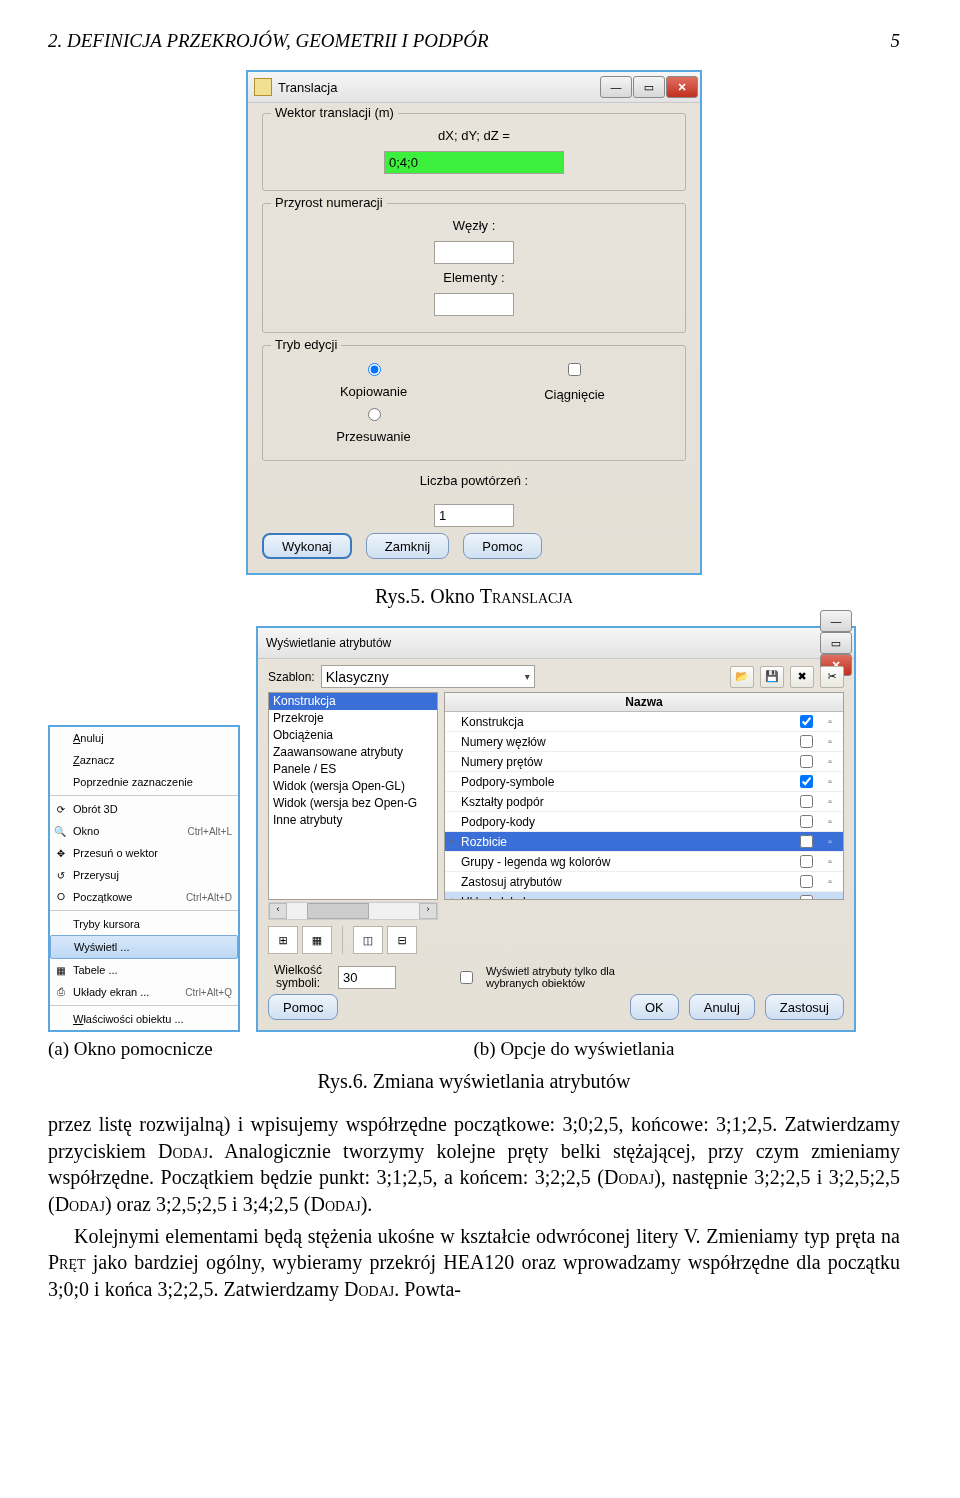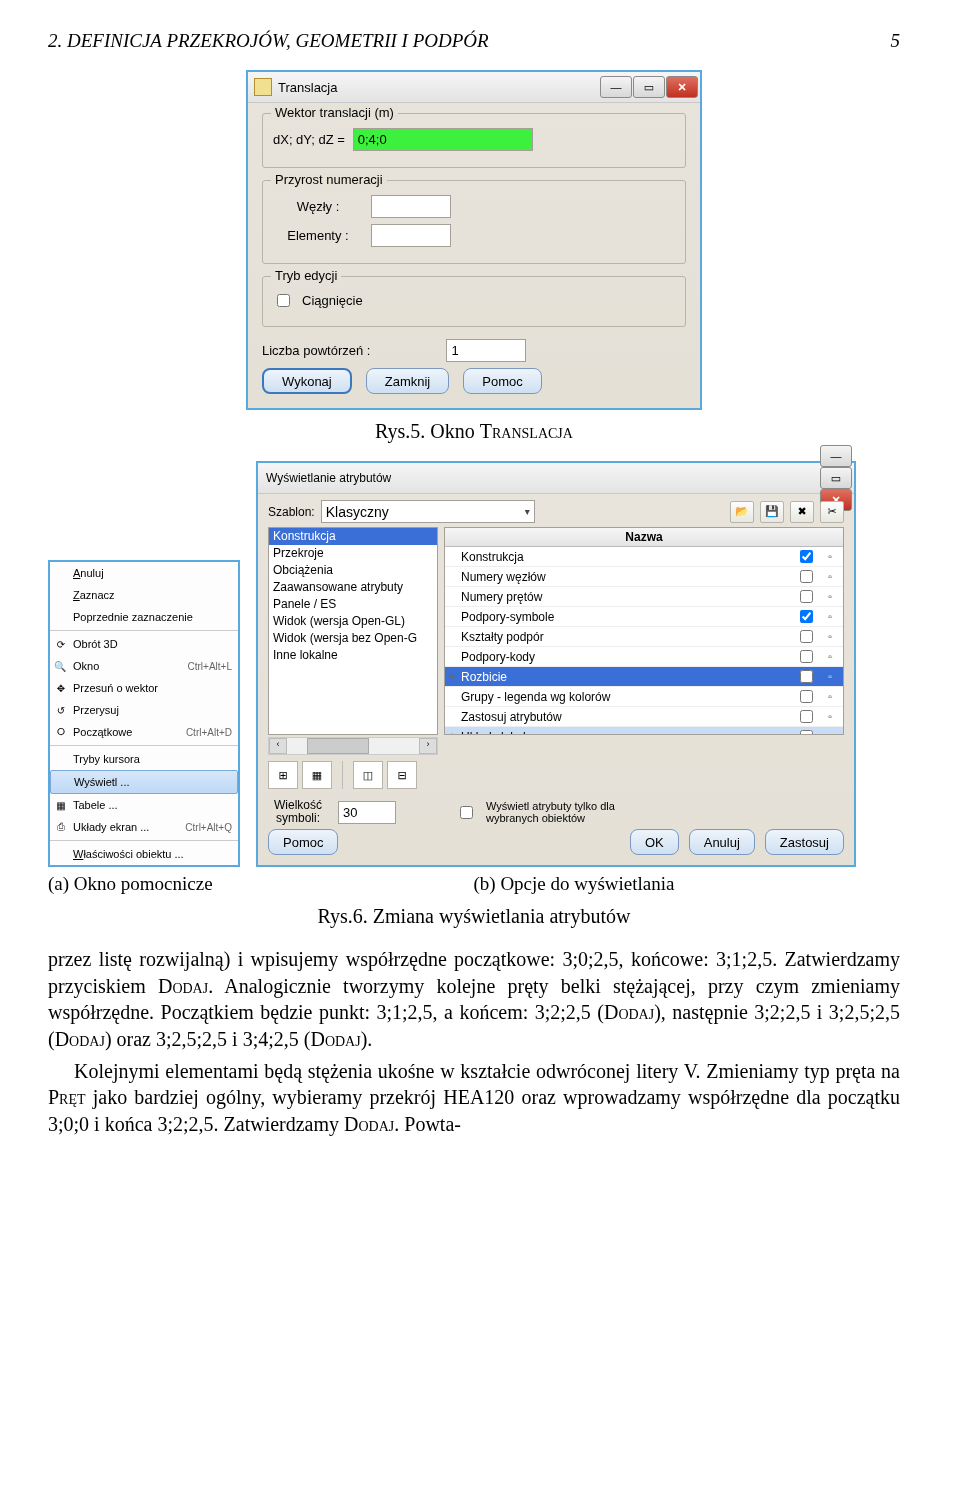--- a/index.html
+++ b/index.html
@@ -76,21 +76,21 @@
     position: relative;
   }
   .group-title {
     position: absolute;
     top: -9px;
     left: 8px;
     background: #e6e2d8;
     padding: 0 4px;
     font-size: 13px;
   }
-  .row { display: flex; align-items: center; margin: 6px 0; gap: 8px; }
+  .row { display: flex; align-items: center; margin: 6px 0; gap: 8px; flex-direction: column; }
   .txt {
     border: 1px solid #a4a098;
     background: #fff;
     height: 21px;
     padding: 0 4px;
     font-family: inherit;
     font-size: 13px;
   }
   .txt.green { background: #3df03d; width: 170px; text-align:left; }
   .radio, .check { margin-right: 4px; }
@@ -299,20 +299,30 @@
           </div>
           <div class="row">
             <span style="width:90px">Elementy :</span>
             <input class="txt" style="width: 70px;">
           </div>
         </div>
         <div class="group">
           <span class="group-title">Tryb edycji</span>
           <div style="display:flex">
             <div style="flex:1">
+              <div class="row">
+                <input type="radio" class="radio" checked="" style="">
+                <span>Kopiowanie</span>
+              </div>
+              <div class="row">
+                <input type="radio" class="radio" style="">
+                <span>Przesuwanie</span>
+              </div>
+            </div>
+            <div style="flex:1">
               <div class="row" style="margin-top:6px">
                 <input type="checkbox" class="check" style="">
                 <span>Ciągnięcie</span>
               </div>
             </div>
           </div>
         </div>
         <div class="row">
           <span>Liczba powtórzeń :</span>
           <span style="width:60px"></span>
@@ -417,21 +427,21 @@
         <div class="panes">
           <div>
             <div class="list1" id="leftlist">
                 <div class="li sel">Konstrukcja</div>
                 <div class="li">Przekroje</div>
                 <div class="li">Obciążenia</div>
                 <div class="li">Zaawansowane atrybuty</div>
                 <div class="li">Panele / ES</div>
                 <div class="li">Widok (wersja Open-GL)</div>
                 <div class="li">Widok (wersja bez Open-G</div>
-                <div class="li">Inne lokalne</div>
+                <div class="li">Inne atrybuty</div>
               </div>
             <div class="scroll1">
               <div class="sbtn">‹</div>
                 <div class="thumb"></div>
                 <div style="flex:1"></div>
                 <div class="sbtn">›</div>
             </div>
             <div class="iconstrip">
               <div class="isbtn">⊞</div>
               <div class="isbtn">▦</div>

